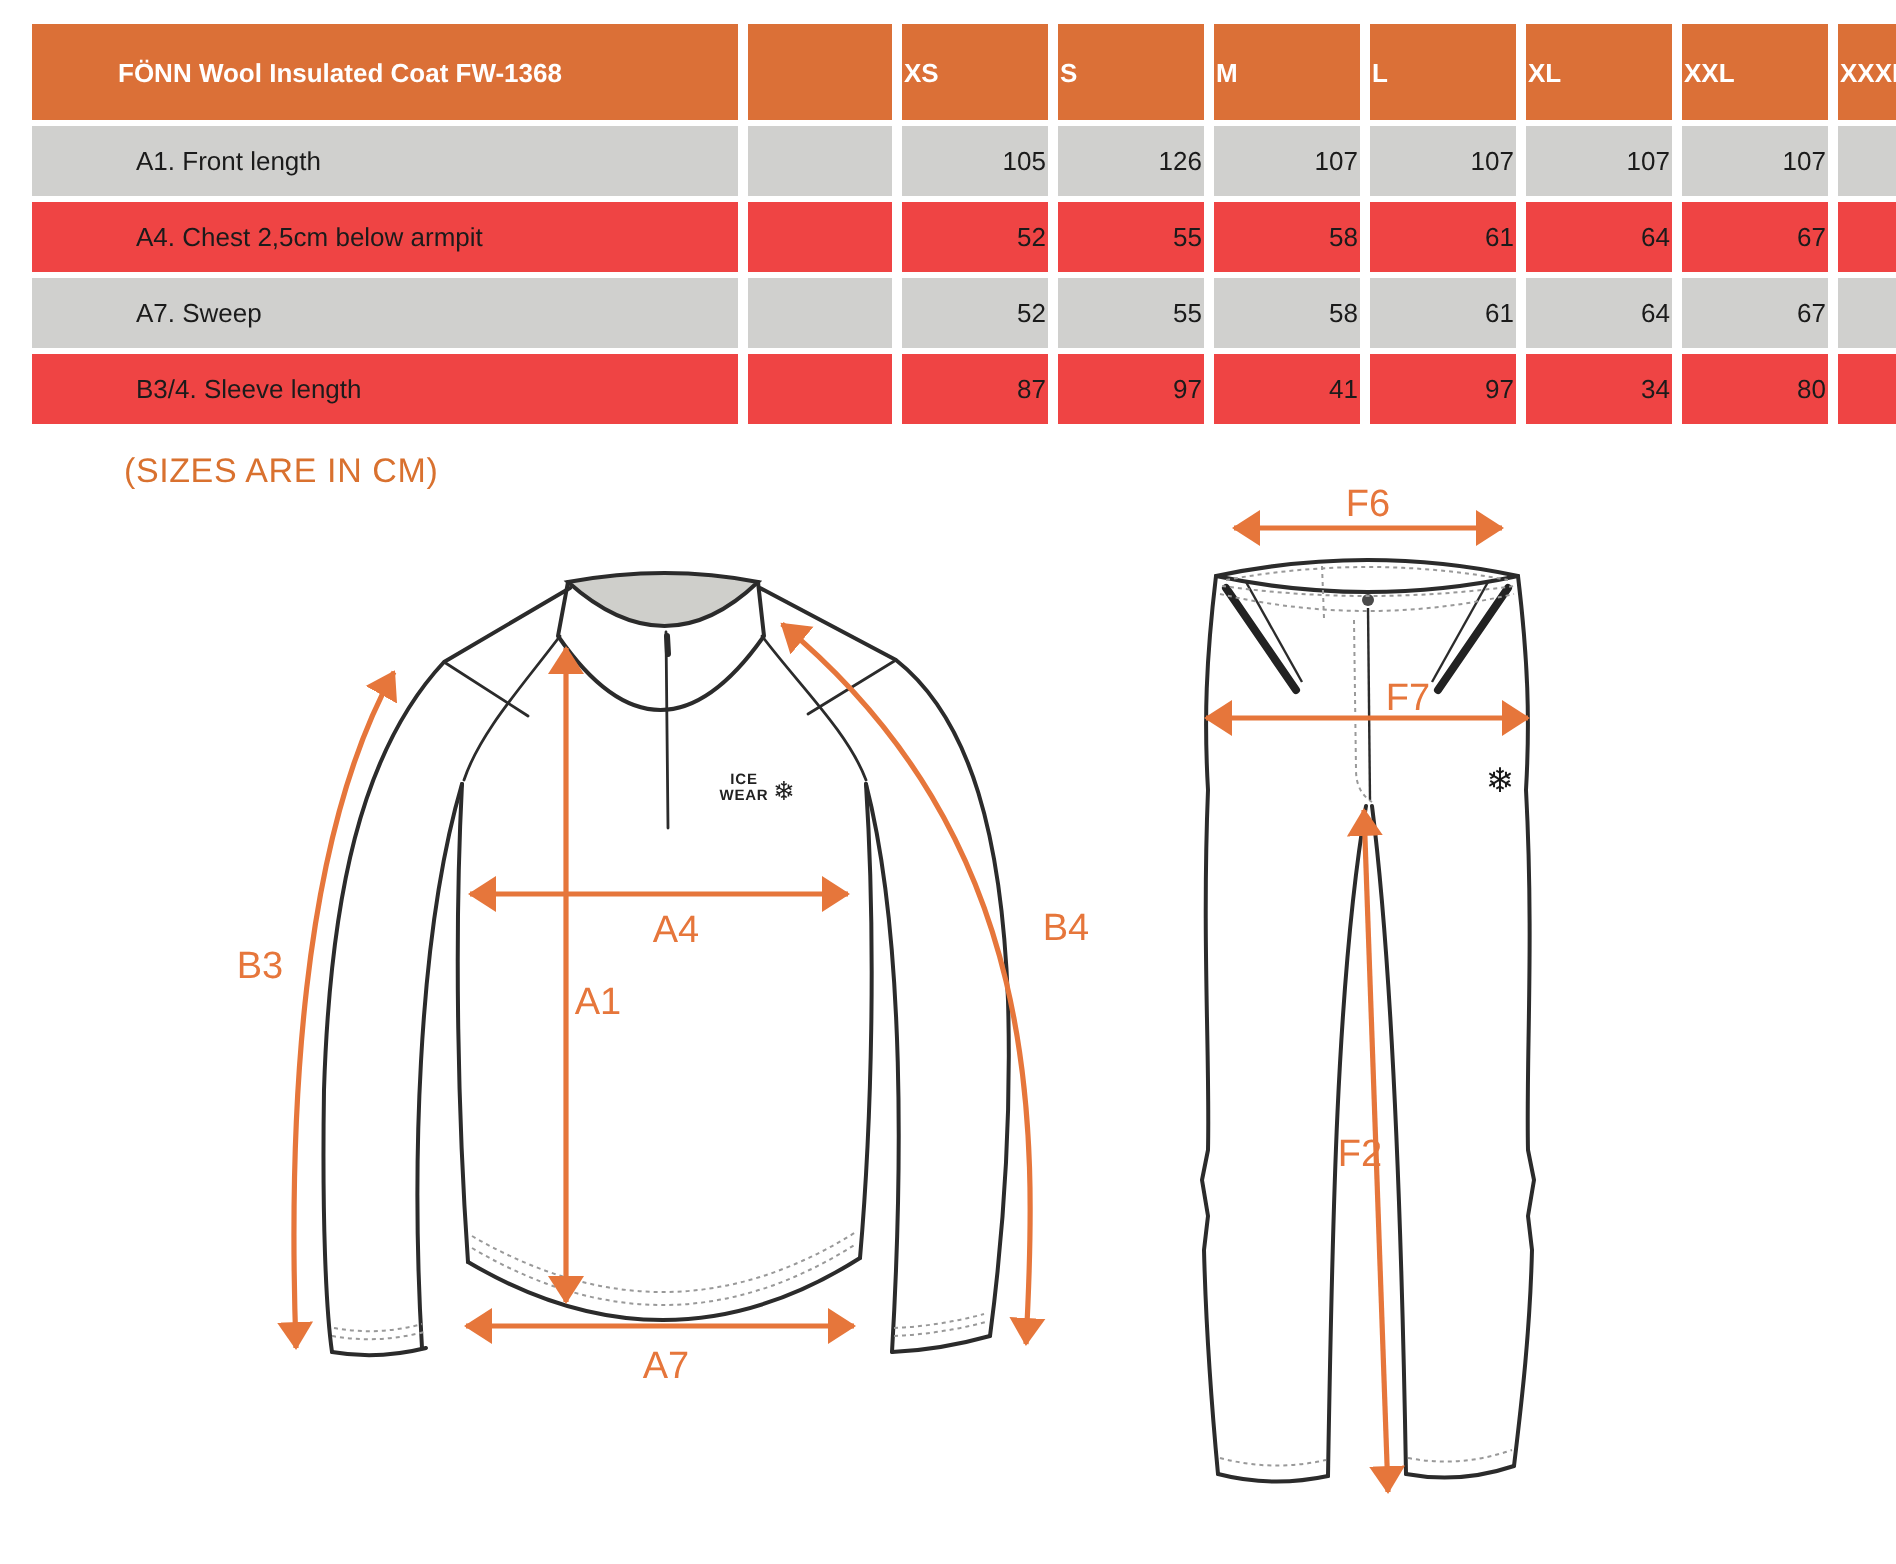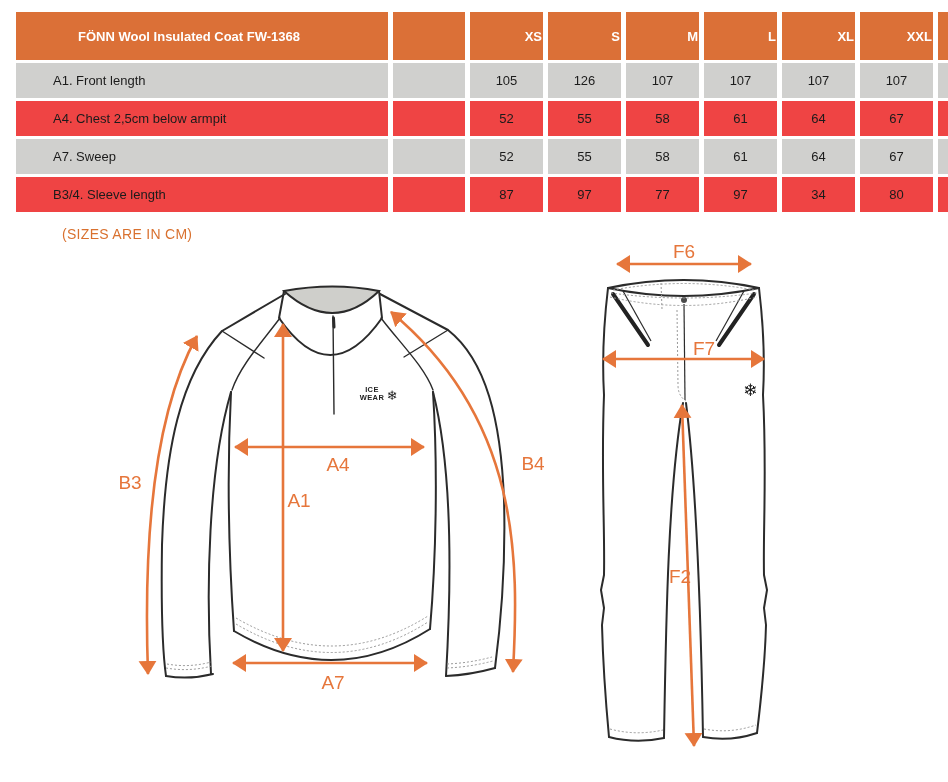--- a/index.html
+++ b/index.html
@@ -4,28 +4,28 @@
 <style>
   html,body{margin:0;padding:0;background:#fff;}
   .stage{position:relative;width:948px;height:782px;background:#fff;overflow:hidden;
          font-family:"Liberation Sans",sans-serif;color:#1b1b1b;}
   
   table.size-table{border-collapse:separate;border-spacing:5px 3px;margin:9px 0 0 11px;
                    table-layout:fixed;width:926px;font-size:13px;}
   .c-label{width:309px;}
   .c-spacer{width:70px;}
   .c-size{width:71px;}
-  tr.hdr td{background:#DB7037;color:#fff;font-weight:bold;height:46px;text-align:right;}
-  tr.hdr td.c-label{text-align:left;padding-left:62px;}
-  tr.datarow td{height:33px;text-align:center;}
-  tr.datarow td.c-label{text-align:left;padding-left:37px;}
+  tr.hdr td{background:#DB7037;color:#fff;font-weight:bold;height:46px;text-align:left;}
+  tr.hdr td.c-label{text-align:left;padding-left:43px;}
+  tr.datarow td{height:33px;text-align:right;}
+  tr.datarow td.c-label{text-align:left;padding-left:52px;}
   tr.r-dark td{background:#D0D0CE;}
   tr.r-light td{background:#ef4444;}
   
-  .note{margin:11px 0 0 62px;color:#D9712F;font-size:14px;letter-spacing:.3px;}
+  .note{margin:11px 0 0 62px;color:#D9712F;font-size:17px;letter-spacing:.3px;}
   
   svg.diagrams{position:absolute;left:0;top:0;width:948px;height:782px;pointer-events:none;}
   .ln{fill:none;stroke:#2B2B2B;stroke-width:2;stroke-linecap:round;stroke-linejoin:round;}
   .seam path, .seam line{stroke-width:1.4;}
   .stitch path, .stitch line{fill:none;stroke:#999;stroke-width:1;stroke-dasharray:2 2;}
   .thickline{stroke:#222;stroke-width:4;stroke-linecap:round;}
   .thinline{stroke:#2B2B2B;stroke-width:1.2;}
   .arrow{stroke:#E6763B;stroke-width:2.6;fill:none;
          marker-start:url(#ah);marker-end:url(#ah);}
   .mlabel{fill:#E6763B;font-family:"Liberation Sans",sans-serif;font-size:19px;text-anchor:middle;}
@@ -84,21 +84,21 @@
       <td class="c-size">61</td>
       <td class="c-size">64</td>
       <td class="c-size">67</td>
       <td class="c-size"></td>
     </tr>
     <tr class="datarow r-light">
       <td class="c-label">B3/4. Sleeve length</td>
       <td class="c-spacer"></td>
       <td class="c-size">87</td>
       <td class="c-size">97</td>
-      <td class="c-size">77</td>
+      <td class="c-size">41</td>
       <td class="c-size">97</td>
       <td class="c-size">34</td>
       <td class="c-size">80</td>
       <td class="c-size"></td>
     </tr>
   </tbody>
     </table>
 
   <div class="note">(SIZES ARE IN CM)</div>
 

